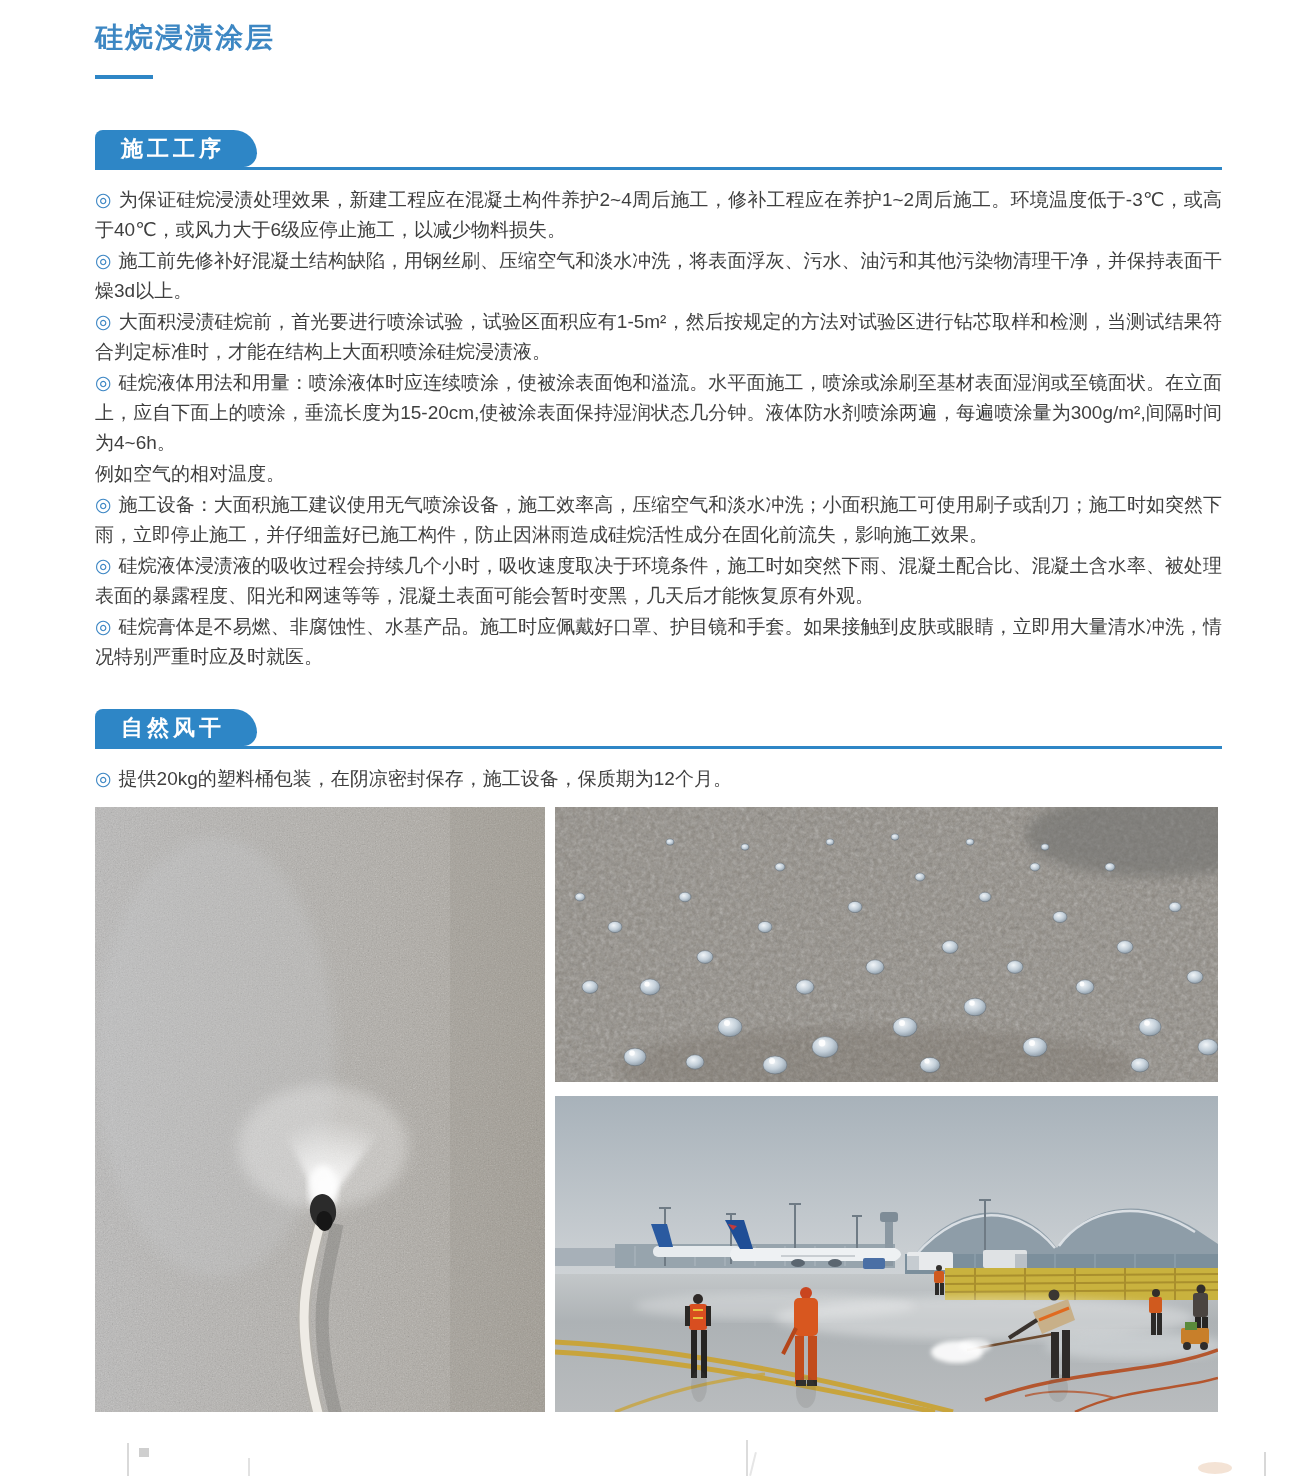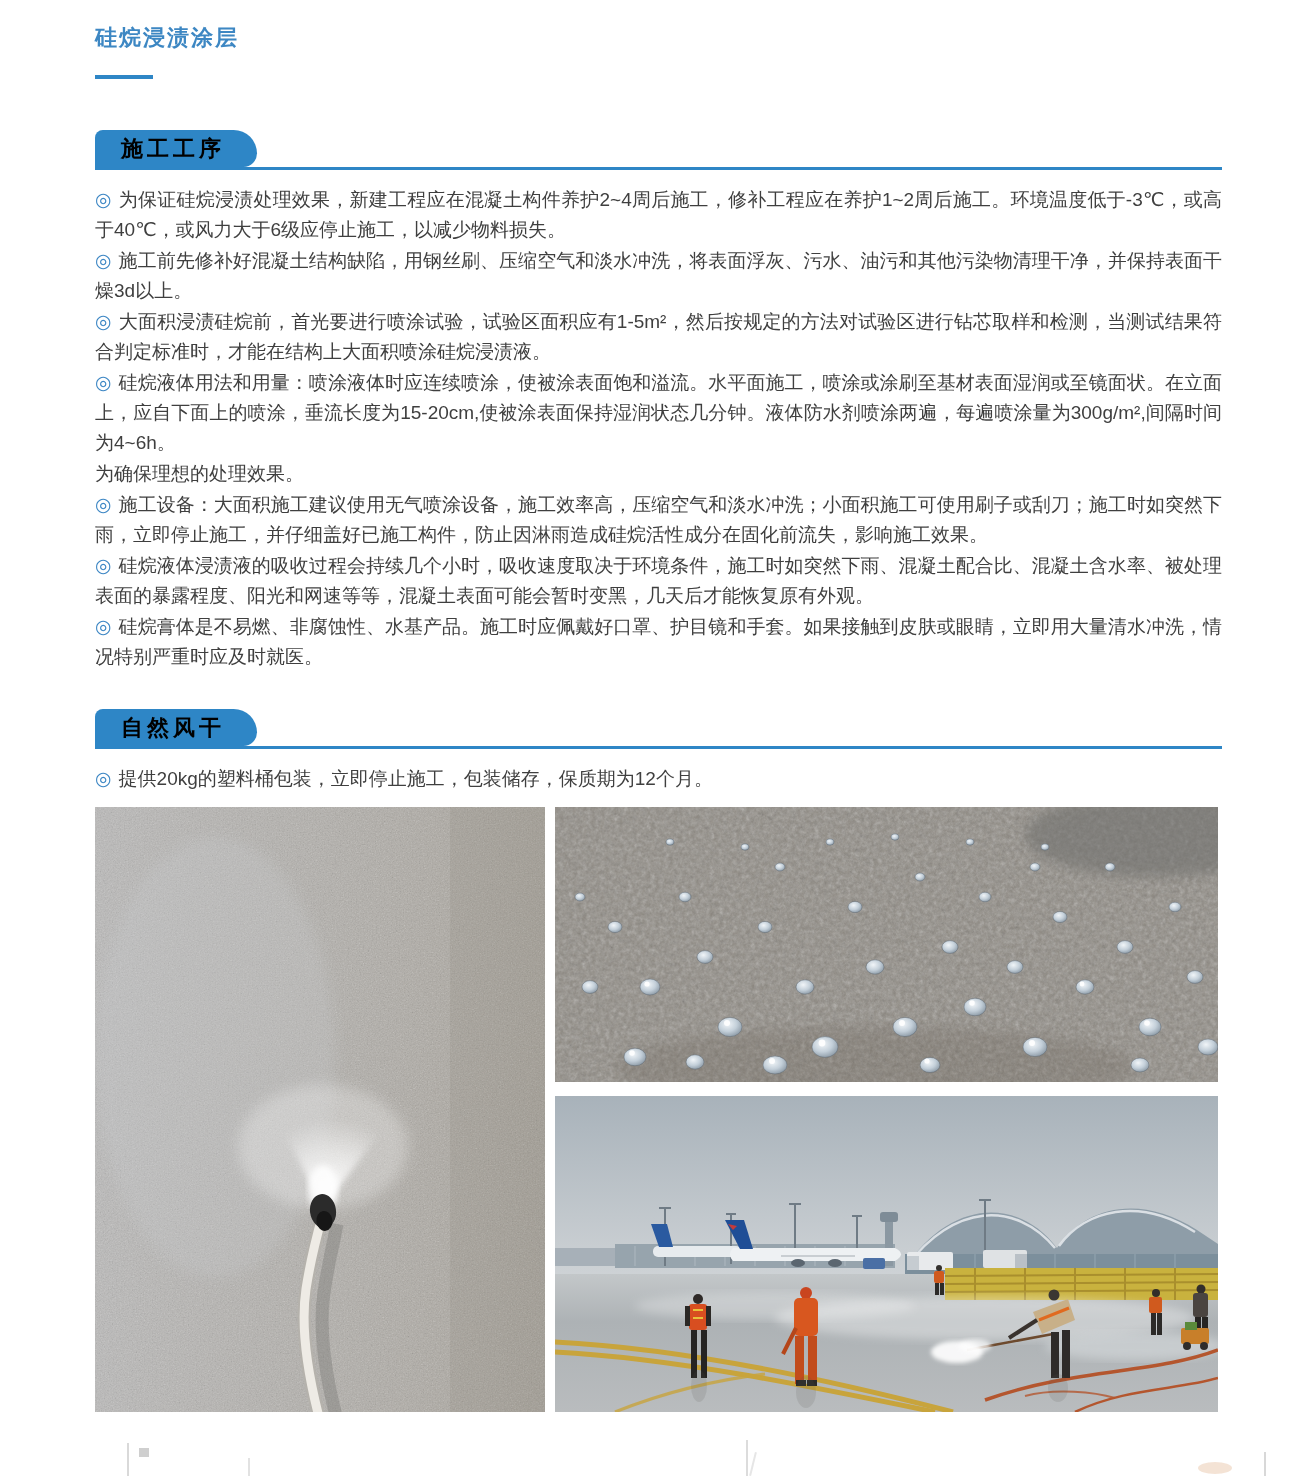--- a/index.html
+++ b/index.html
@@ -1,30 +1,30 @@
 <!DOCTYPE html>
 <html lang="zh"><head>
 <meta charset="utf-8">
 <style>
   html,body{margin:0;padding:0;background:#ffffff;}
   body{font-family:"Liberation Sans","DejaVu Sans",sans-serif;}
   .page{position:relative;width:1290px;height:1476px;background:#fff;overflow:hidden;}
   .content{margin:0 68px 0 95px;}
 
   .doc-title{
-    padding-top:18px;font-size:22px;font-weight:bold;color:#3d87c3;
+    padding-top:18px;font-size:28px;font-weight:bold;color:#3d87c3;
     letter-spacing:2px;line-height:40px;
   }
   .title-dash{margin-top:17px;width:58px;height:4px;background:#2e86c6;}
 
   .section-bar{margin-top:51px;border-bottom:3px solid #2e86c6;height:37px;}
   .section-bar.second{margin-top:37px;}
   .section-tab{
     display:inline-block;height:37px;line-height:38px;
-    background:#2e86c6;color:#000000;font-size:22px;font-weight:bold;
+    background:#2e86c6;color:#ffffff;font-size:22px;font-weight:bold;
     letter-spacing:4px;padding:0 32px 0 26px;
     border-radius:8px 24px 14px 0;vertical-align:bottom;
   }
 
   .paras{margin-top:15px;}
   .para{
     margin:0 0 1px 0;font-size:19px;line-height:30px;color:#3f3f3f;
     text-align:justify;
   }
   .marker{color:#3c86c4;margin-right:7px;}
@@ -56,31 +56,31 @@
 
     <div class="section-bar">
       <span class="section-tab">施工工序</span>
     </div>
 
     <div class="paras">
       <p class="para"><span class="marker">◎</span><span>为保证硅烷浸渍处理效果，新建工程应在混凝土构件养护2~4周后施工，修补工程应在养护1~2周后施工。环境温度低于-3℃，或高于40℃，或风力大于6级应停止施工，以减少物料损失。</span></p>
       <p class="para"><span class="marker">◎</span><span>施工前先修补好混凝土结构缺陷，用钢丝刷、压缩空气和淡水冲洗，将表面浮灰、污水、油污和其他污染物清理干净，并保持表面干燥3d以上。</span></p>
       <p class="para"><span class="marker">◎</span><span>大面积浸渍硅烷前，首光要进行喷涂试验，试验区面积应有1-5m²，然后按规定的方法对试验区进行钻芯取样和检测，当测试结果符合判定标准时，才能在结构上大面积喷涂硅烷浸渍液。</span></p>
       <p class="para"><span class="marker">◎</span><span>硅烷液体用法和用量：喷涂液体时应连续喷涂，使被涂表面饱和溢流。水平面施工，喷涂或涂刷至基材表面湿润或至镜面状。在立面上，应自下面上的喷涂，垂流长度为15-20cm,使被涂表面保持湿润状态几分钟。液体防水剂喷涂两遍，每遍喷涂量为300g/m²,间隔时间为4~6h。</span></p>
-      <p class="para"><span class="marker"></span><span>为确保理想的处理效果。</span></p>
+      <p class="para"><span class="marker"></span><span>例如空气的相对温度。</span></p>
       <p class="para"><span class="marker">◎</span><span>施工设备：大面积施工建议使用无气喷涂设备，施工效率高，压缩空气和淡水冲洗；小面积施工可使用刷子或刮刀；施工时如突然下雨，立即停止施工，并仔细盖好已施工构件，防止因淋雨造成硅烷活性成分在固化前流失，影响施工效果。</span></p>
       <p class="para"><span class="marker">◎</span><span>硅烷液体浸渍液的吸收过程会持续几个小时，吸收速度取决于环境条件，施工时如突然下雨、混凝土配合比、混凝土含水率、被处理表面的暴露程度、阳光和网速等等，混凝土表面可能会暂时变黑，几天后才能恢复原有外观。</span></p>
       <p class="para"><span class="marker">◎</span><span>硅烷膏体是不易燃、非腐蚀性、水基产品。施工时应佩戴好口罩、护目镜和手套。如果接触到皮肤或眼睛，立即用大量清水冲洗，情况特别严重时应及时就医。</span></p>
     </div>
 
     <div class="section-bar second">
       <span class="section-tab">自然风干</span>
     </div>
 
-    <p class="para pack-para"><span class="marker">◎</span><span>提供20kg的塑料桶包装，立即停止施工，包装储存，保质期为12个月。</span></p>
+    <p class="para pack-para"><span class="marker">◎</span><span>提供20kg的塑料桶包装，在阴凉密封保存，施工设备，保质期为12个月。</span></p>
 
     <div class="photos">
 
       <svg width="450" height="605" viewBox="0 0 450 605" xmlns="http://www.w3.org/2000/svg">
         <defs>
           <filter id="grainFine" x="-5%" y="-5%" width="110%" height="110%">
             <feTurbulence type="fractalNoise" baseFrequency="0.75" numOctaves="3" seed="11" stitchTiles="stitch"></feTurbulence>
             <feColorMatrix type="saturate" values="0"></feColorMatrix>
           </filter>
           <filter id="blur3">

